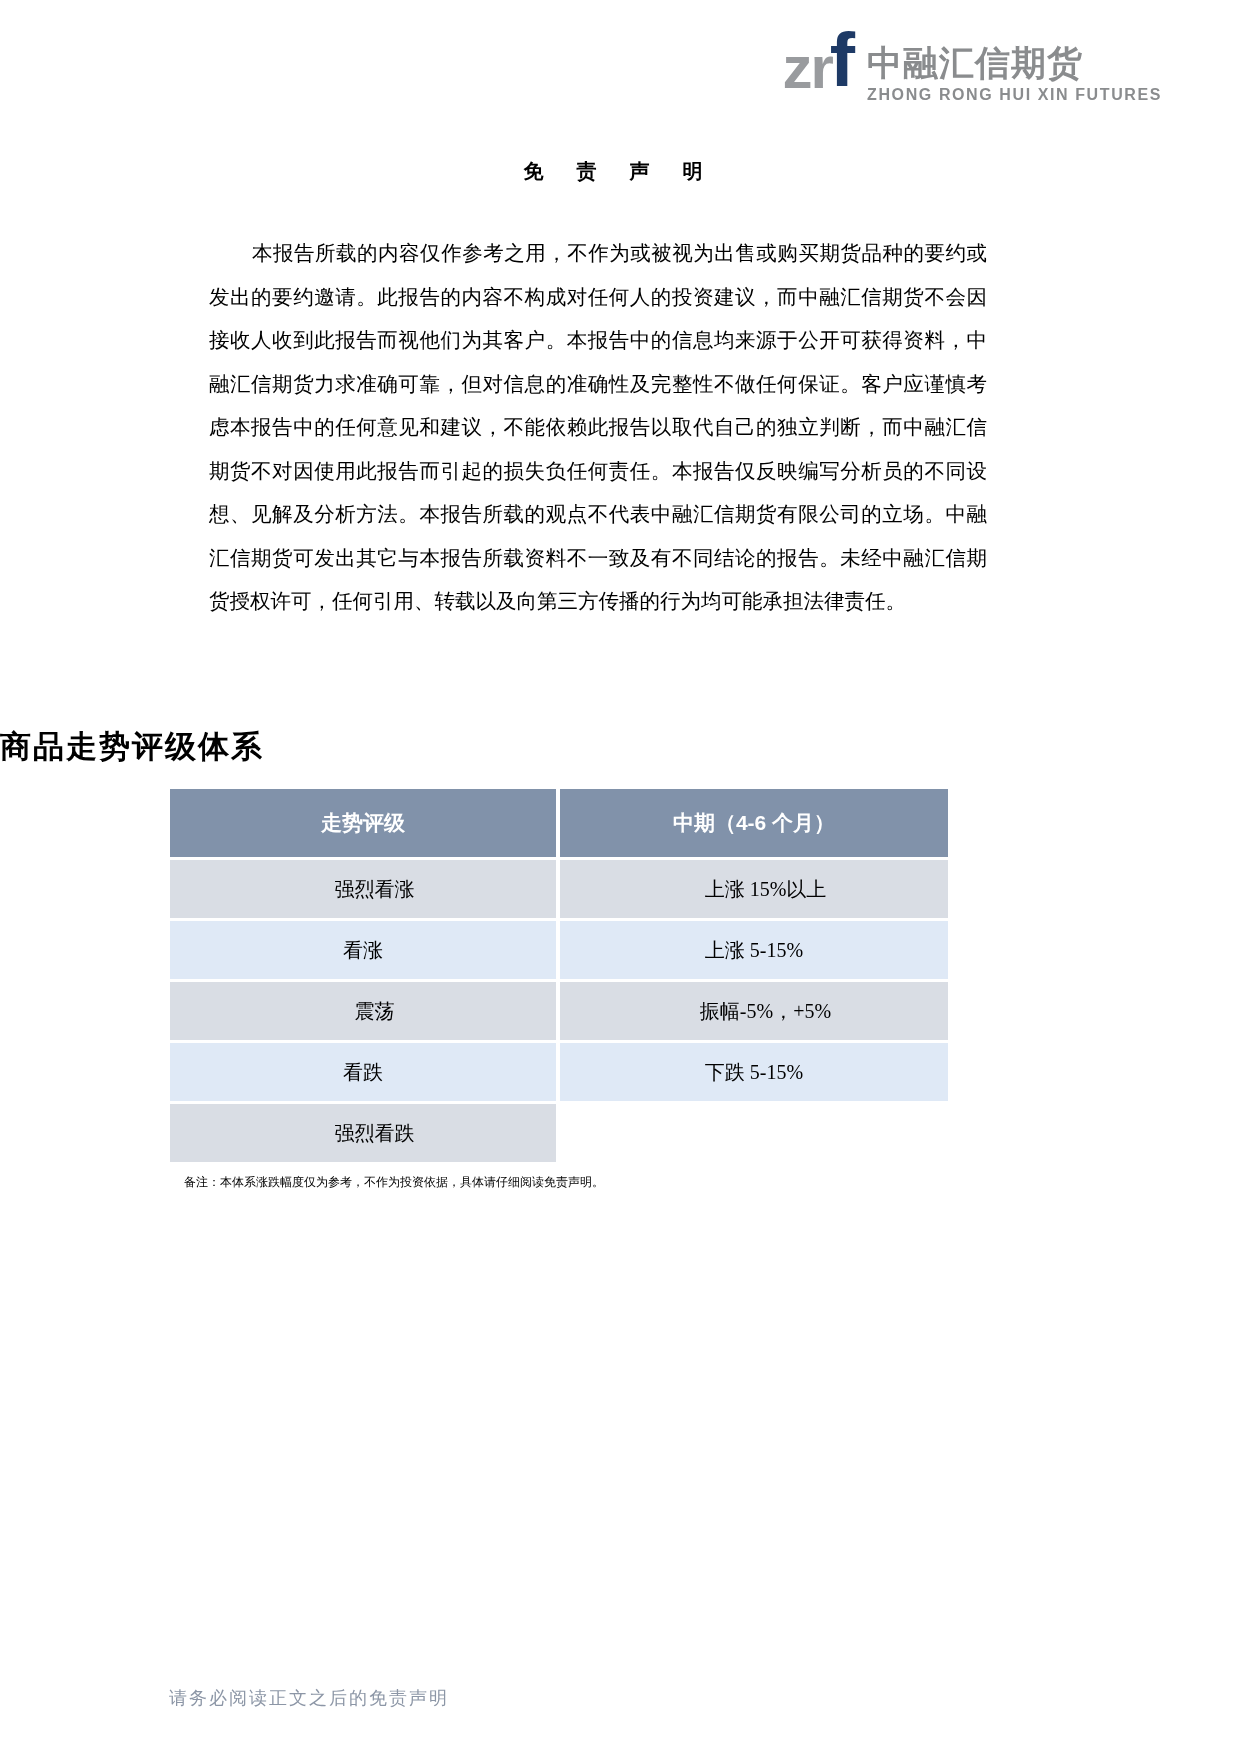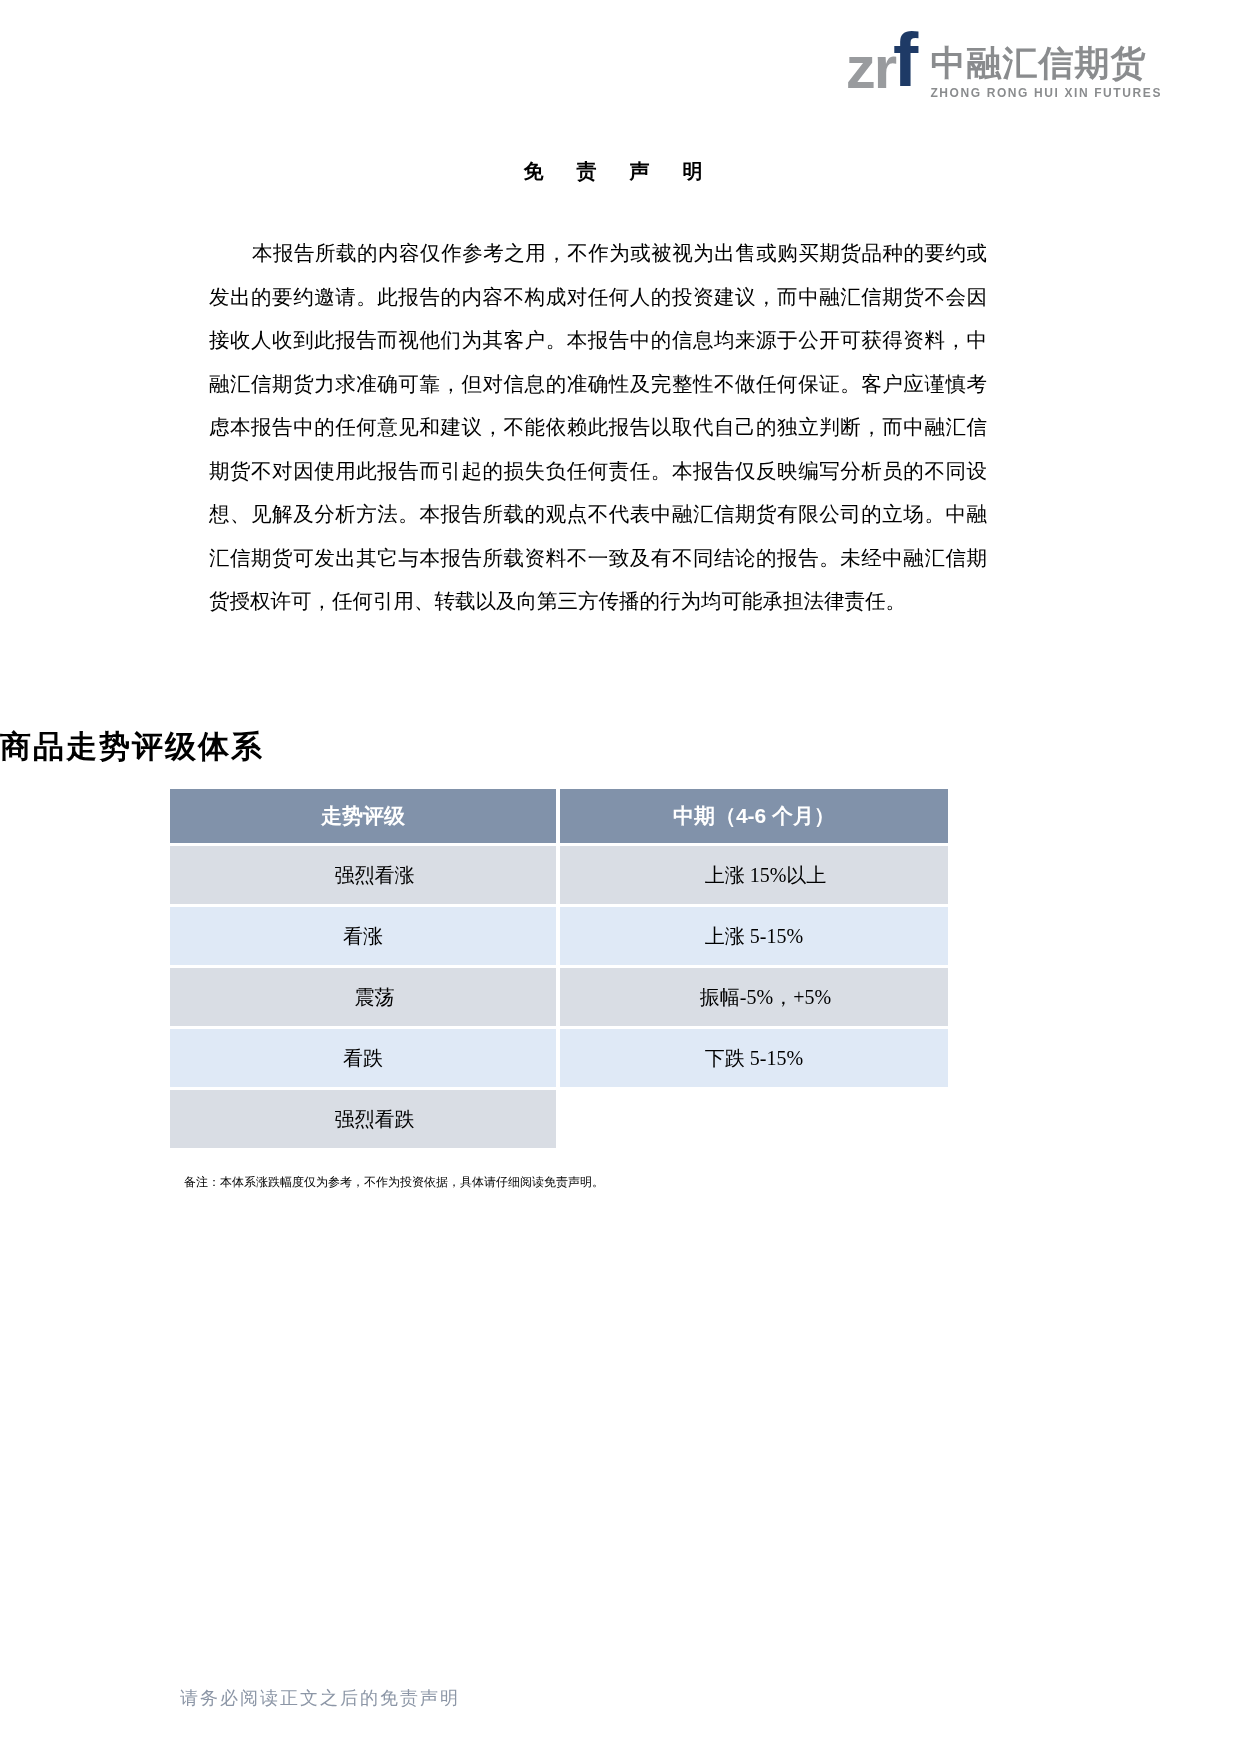--- a/index.html
+++ b/index.html
@@ -28,21 +28,21 @@
   }
   .logo-zr{font-size:60px;color:var(--logo-gray);letter-spacing:-2px;}
   .logo-f{font-size:76px;color:var(--logo-navy);margin-left:-2px;}
   .logo-text{margin-left:12px;padding-top:22px;}
   .logo-cn{
     font-family:"Liberation Sans","DejaVu Sans",sans-serif;
     font-size:35px;font-weight:bold;color:#8a8c8e;letter-spacing:1px;line-height:1.1;
   }
   .logo-en{
     font-family:"Liberation Sans","DejaVu Sans",sans-serif;
-    font-size:12px;font-weight:bold;color:#8a8c8e;letter-spacing:1.6px;margin-top:3px;
+    font-size:16px;font-weight:bold;color:#8a8c8e;letter-spacing:1.6px;margin-top:3px;
   }
   
   .doc-title{
     position:absolute;top:158px;left:0;width:100%;
     text-align:center;font-size:20px;font-weight:bold;letter-spacing:14px;
   }
   
   .disclaimer{
     position:absolute;top:232px;left:170px;width:778px;
     font-size:20.5px;line-height:43.5px;
@@ -57,35 +57,35 @@
   .rating-table{
     position:absolute;top:789px;left:170px;width:778px;
     display:grid;grid-template-columns:386px 1fr;
     row-gap:3px;column-gap:4px;background:#ffffff;
   }
   .cell{
     display:flex;align-items:center;justify-content:center;
     font-size:20px;
   }
   .th{
-    background:var(--header-bg);color:#ffffff;height:54px;
+    background:var(--header-bg);color:#ffffff;height:68px;
     font-family:"Liberation Sans","DejaVu Sans",sans-serif;
     font-weight:bold;font-size:21px;
   }
   .td{height:58px;}
   .row-gray{background:var(--row-gray);padding-left:23px;}
   .row-blue{background:var(--row-blue);}
   
   .table-note{
     position:absolute;top:1174px;left:184px;
     font-size:12px;
   }
   
   .footer-note{
-    position:absolute;top:1686px;left:180px;
+    position:absolute;top:1686px;left:169px;
     font-size:18px;color:var(--footer-text);letter-spacing:2px;
   }
 </style>
 </head>
 <body>
 
 <div class="logo">
   <div class="logo-mark">
     <span class="logo-zr">zr</span>
       <span class="logo-f">f</span>

